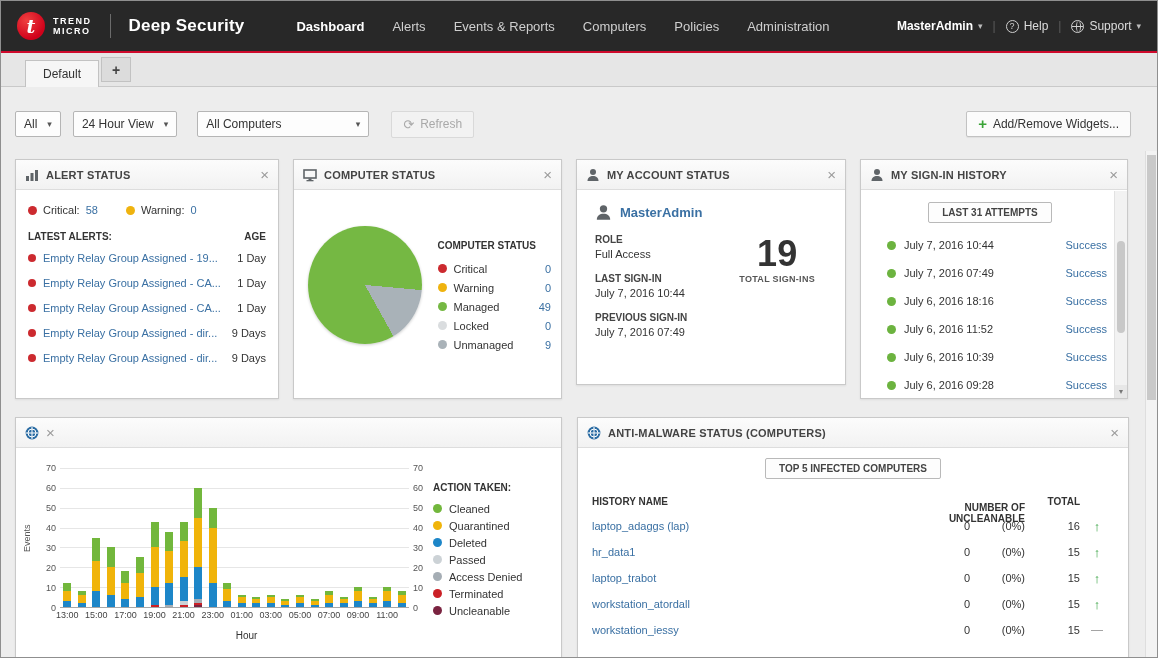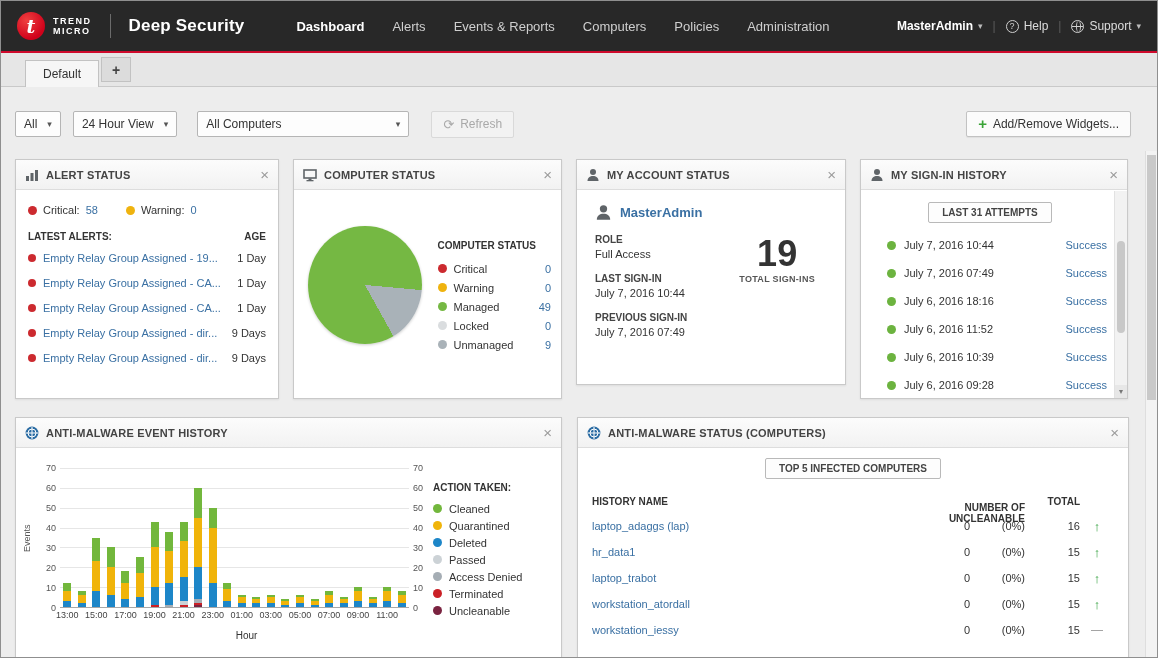--- a/index.html
+++ b/index.html
@@ -29,21 +29,21 @@
 
   
   .tabstrip { position:absolute; top:52px; left:0; right:0; height:34px; background:#e6e6e6; border-bottom:1px solid #c9c9c9; display:flex; align-items:flex-end; padding-left:24px; }
   .tab { height:27px; padding:0 17px; background:#f6f6f6; border:1px solid #c2c2c2; border-bottom:none; margin-bottom:-1px; display:flex; align-items:center; font-size:12px; color:#333; cursor:pointer; }
   .tab-add { width:30px; height:25px; margin:0 0 4px 2px; background:#dcdcdc; border:1px solid #c2c2c2; display:flex; align-items:center; justify-content:center; font-size:14px; font-weight:bold; color:#444; cursor:pointer; }
 
   
   .toolbar { position:absolute; top:108px; left:14px; right:26px; height:30px; display:flex; align-items:center; gap:12px; }
   .dd { display:flex; align-items:center; gap:10px; background:#fdfdfd; border:1px solid #b5b5b5; border-radius:2px; padding:5px 8px; font-size:12px; color:#333; cursor:pointer; }
   .dd .caret { font-size:9px; color:#555; }
-  .dd.computers { width:212px; justify-content:space-between; margin-left:8px; }
+  .dd.computers { width:172px; justify-content:space-between; margin-left:8px; }
   .refresh-btn { display:flex; align-items:center; gap:6px; color:#a9a9a9; font-size:12px; border:1px solid #d9d9d9; background:#f2f2f2; padding:5px 11px; border-radius:2px; margin-left:10px; cursor:pointer; }
   .refresh-glyph { font-size:13px; }
   .addw { margin-left:auto; display:flex; align-items:center; gap:6px; background:#fbfbfb; border:1px solid #c2c2c2; border-radius:2px; padding:5px 11px; font-size:12px; color:#333; box-shadow:0 1px 1px rgba(0,0,0,.06); cursor:pointer; }
   .addw .plus { color:#3aa336; font-weight:bold; font-size:15px; line-height:12px; }
 
   
   .row1 { position:absolute; top:158px; left:14px; display:flex; gap:14px; align-items:flex-start; }
   .row2 { position:absolute; top:416px; left:14px; display:flex; gap:15px; align-items:flex-start; }
   .widget { background:#fff; border:1px solid #c9c9c9; position:relative; box-shadow:0 1px 2px rgba(0,0,0,.07); }
   .w1 { width:264px; height:240px; } .w2 { width:269px; height:240px; }
@@ -393,21 +393,20 @@
 
   <div class="row2">
 
     <div class="widget w5">
       <div class="whead">
         <svg class="hicon" viewBox="0 0 14 14">
             <circle cx="7" cy="7" r="6.4" fill="#2b6ca3"></circle>
             <circle cx="7" cy="7" r="4" fill="none" stroke="#fff" stroke-width="1"></circle>
             <path d="M1 7 H13 M7 1 V13" stroke="#fff" stroke-width="1" fill="none"></path>
           </svg>
-        <span class="wtitle">ANTI-MALWARE EVENT HISTORY</span>
         <span class="wclose">×</span>
       </div>
       <div class="w5-body">
         <div class="chart-area">
           <div class="chart-row">
             <div class="ylab-rot">Events</div>
             <div class="yticks left">
                 <div class="ytick" style="top: 100%;">0</div>
                 <div class="ytick" style="top: 85.7143%;">10</div>
                 <div class="ytick" style="top: 71.4286%;">20</div>

